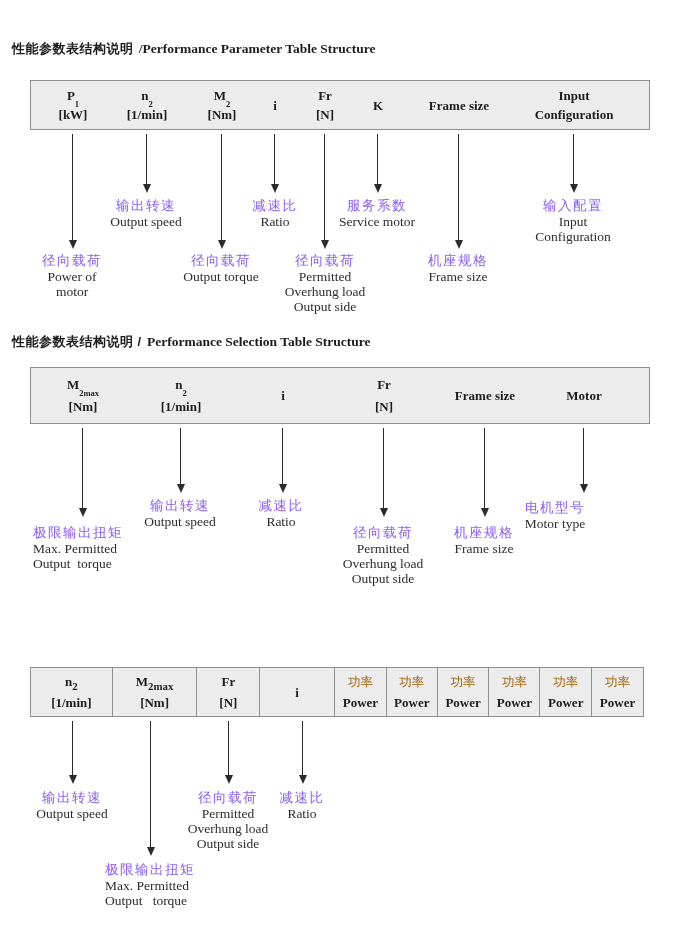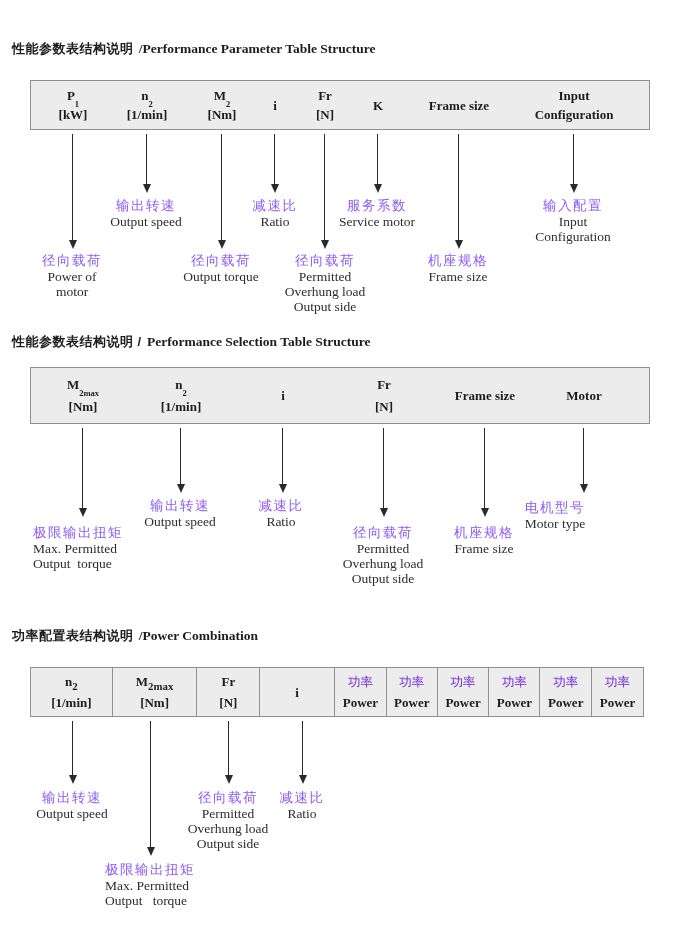--- a/index.html
+++ b/index.html
@@ -32,21 +32,21 @@
   .th .unit:empty { display:none; }
 
   .t3 { position:absolute; left:30px; top:667px; width:614px; height:50px;
         background:#ececec; border:1px solid #8f8f8f; display:flex; }
   .t3 .cell { border-right:1px solid #8f8f8f; display:flex; flex-direction:column;
               justify-content:space-between; align-items:center; text-align:center;
               padding:6px 0 5px; font-weight:bold; font-size:13px; }
   .t3 .cell:last-child { border-right:none; }
   .t3 .cell.single { justify-content:center; }
   .t3 .pw-cn { font-family:"Liberation Sans","DejaVu Sans",sans-serif;
-               font-weight:normal; font-size:12.5px; color:#6d28d9; }
+               font-weight:normal; font-size:12.5px; color:#a16207; }
 
   .arrow { position:absolute; width:1px; background:#2a2a2a; }
   .arrow::after { content:""; position:absolute; bottom:-9px; left:-3.5px;
                   width:0; height:0; border-left:4px solid transparent;
                   border-right:4px solid transparent; border-top:9px solid #2a2a2a; }
 
   .callout { position:absolute; transform:translateX(-50%); text-align:center;
              font-size:13.5px; color:#2d2d2d; }
   .callout.left-align { transform:none; text-align:left; }
   .callout .cn { display:block; line-height:17px; letter-spacing:1.5px; color:#8b5cf6; }
@@ -198,24 +198,20 @@
     <span class="cn">径向载荷</span>
     <span class="en">Permitted</span>
     <span class="en">Overhung load</span>
     <span class="en">Output side</span>
   </div>
   <div class="callout" style="left:484px;top:524px">
     <span class="cn">机座规格</span>
     <span class="en">Frame size</span>
   </div>
 
-  <div class="sec-heading" style="top:627px">
-    <span class="cn">功率配置表结构说明</span>
-    <span class="en">/Power Combination</span>
-  </div>
 
   <div class="t3">
     <div class="cell" style="width:82px">
       <div class="l1"><span>n</span><sub>2</sub></div>
       <div class="unit">[1/min]</div>
     </div>
     <div class="cell" style="width:85px">
       <div class="l1"><span>M</span><sub>2max</sub></div>
       <div class="unit">[Nm]</div>
     </div>

